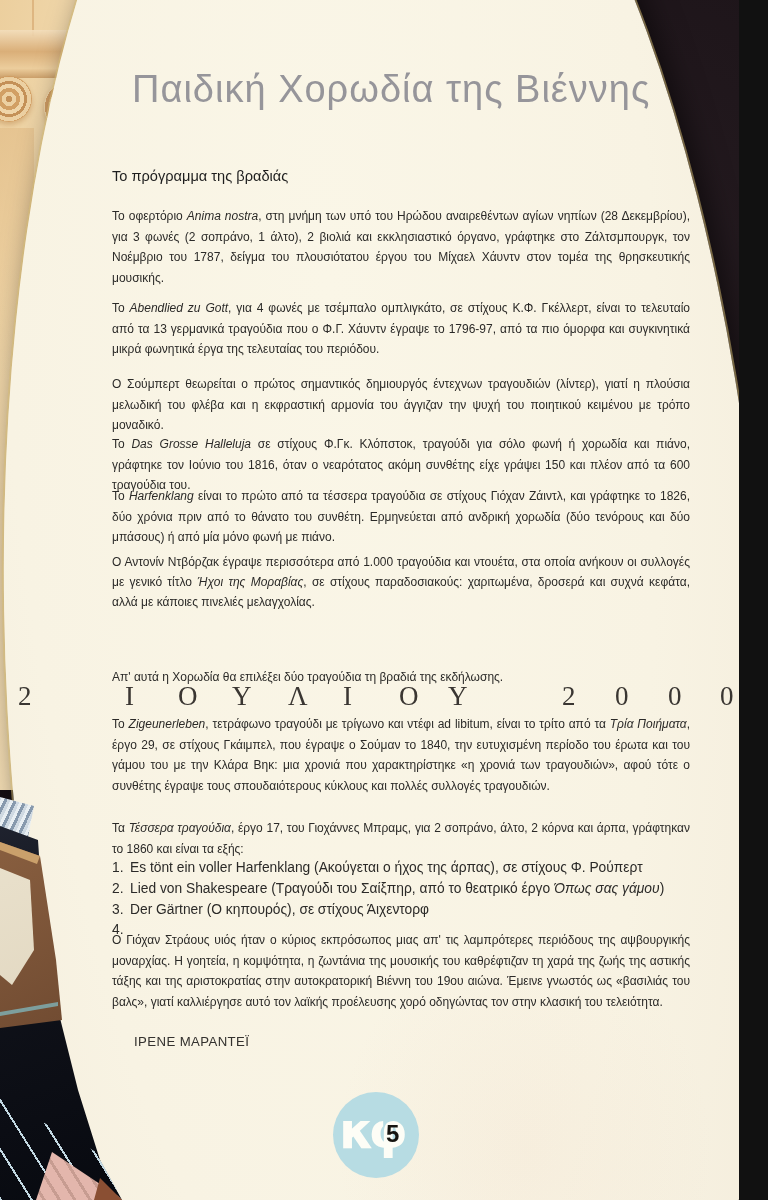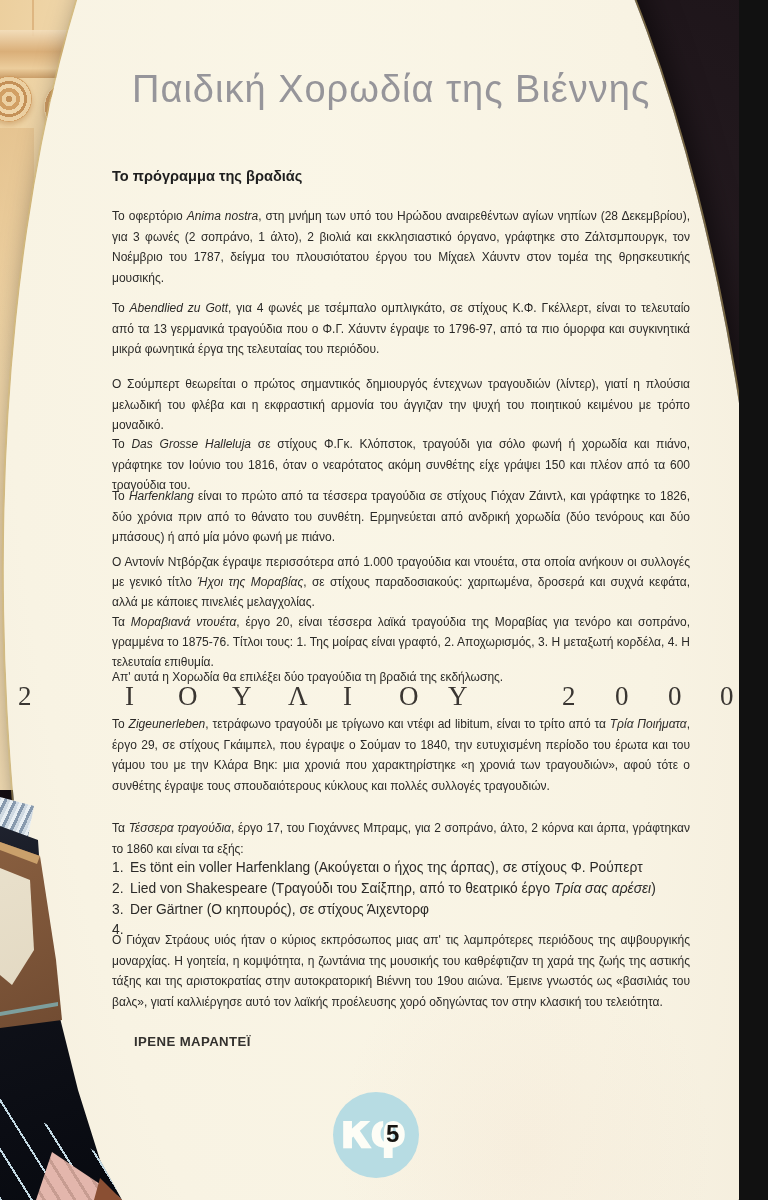--- a/index.html
+++ b/index.html
@@ -41,30 +41,30 @@
         background:linear-gradient(160deg,#ece4d0,#d9cdb4);}
   .pn-glint{clip-path:polygon(0 232px,58px 222px,58px 226px,0 236px);background:#7fb3b8;opacity:.8;}
   .pn-keylines{clip-path:polygon(0 318px,96px 372px,122px 420px,0 420px);
         background:repeating-linear-gradient(58deg, rgba(205,228,238,.95) 0 2px, rgba(0,0,0,0) 2px 26px);}
   .pn-keybed{clip-path:polygon(52px 372px,118px 416px,122px 420px,36px 420px);
         background:repeating-linear-gradient(58deg,#e3b6ac 0 10px,#c79c91 10px 13px);}
   .pn-corner{clip-path:polygon(100px 398px,122px 420px,94px 420px);background:#8a4f33;}
   
   #content{position:absolute;left:0;top:0;width:768px;height:1200px;z-index:4;color:#2b2a28;}
   #title{position:absolute;left:132px;top:68px;font-size:38px;letter-spacing:1px;color:#96959a;white-space:nowrap;}
-  #sec-head{position:absolute;left:112px;top:168px;font-size:14.6px;font-weight:bold;color:#1e1e1e;}
+  #sec-head{position:absolute;left:112px;top:168px;font-size:14.6px;font-weight:normal;color:#1e1e1e;}
   .p{position:absolute;left:112px;width:578px;font-size:12px;line-height:20.6px;text-align:justify;}
   .pp1{top:206px}.pp2{top:298px}.pp3{top:374px}.pp4{top:434px}.pp5{top:486px}
   .pp6{top:552px;line-height:20px}.pp7{top:612px;line-height:20px}.pp8{top:667px;line-height:20px}
   .pp9{top:714px}.pp10{top:818px}
   .pp11{top:930px}
   #prog-list{position:absolute;left:112px;top:860px;width:590px;font-size:13.8px;}
   .li{display:flex;height:20.8px;align-items:baseline;white-space:nowrap;}
   .li .num{width:18px;flex:0 0 18px;}
-  #credit{position:absolute;left:134px;top:1034px;font-size:13.2px;letter-spacing:.4px;color:#33312e;font-weight:bold;}
+  #credit{position:absolute;left:134px;top:1034px;font-size:13.2px;letter-spacing:.4px;color:#33312e;}
   
   .dc{position:absolute;top:683px;font-family:"Liberation Serif","DejaVu Serif",serif;
       font-size:27px;color:#3a3632;line-height:27px;}
   
   #logo{position:absolute;left:333px;top:1092px;width:86px;height:86px;border-radius:50%;
         background:#b7dce3;}
   #logo .glyphs{position:absolute;left:6px;top:10px;font-size:50px;font-weight:bold;color:#fdfdf6;
         letter-spacing:-6px;font-family:"DejaVu Sans",sans-serif;}
   #pagenum{position:absolute;left:386px;top:1120px;font-size:24px;font-weight:bold;color:#15130f;}
   i{font-style:italic;}
@@ -102,21 +102,20 @@
   <div id="content">
     <div id="title">Παιδική Χορωδία της Βιέννης</div>
     <div id="sec-head">Το πρόγραμμα της βραδιάς</div>
 
     <div class="p pp1">Το οφερτόριο <i>Anima nostra</i>, στη μνήμη των υπό του Ηρώδου αναιρεθέντων αγίων νηπίων (28 Δεκεμβρίου), για 3 φωνές (2 σοπράνο, 1 άλτο), 2 βιολιά και εκκλησιαστικό όργανο, γράφτηκε στο Ζάλτσμπουργκ, τον Νοέμβριο του 1787, δείγμα του πλουσιότατου έργου του Μίχαελ Χάυντν στον τομέα της θρησκευτικής μουσικής.</div>
     <div class="p pp2">Το <i>Abendlied zu Gott</i>, για 4 φωνές με τσέμπαλο ομπλιγκάτο, σε στίχους Κ.Φ. Γκέλλερτ, είναι το τελευταίο από τα 13 γερμανικά τραγούδια που ο Φ.Γ. Χάυντν έγραψε το 1796-97, από τα πιο όμορφα και συγκινητικά μικρά φωνητικά έργα της τελευταίας του περιόδου.</div>
     <div class="p pp3">Ο Σούμπερτ θεωρείται ο πρώτος σημαντικός δημιουργός έντεχνων τραγουδιών (λίντερ), γιατί η πλούσια μελωδική του φλέβα και η εκφραστική αρμονία του άγγιζαν την ψυχή του ποιητικού κειμένου με τρόπο μοναδικό.</div>
     <div class="p pp4">Το <i>Das Grosse Halleluja</i> σε στίχους Φ.Γκ. Κλόπστοκ, τραγούδι για σόλο φωνή ή χορωδία και πιάνο, γράφτηκε τον Ιούνιο του 1816, όταν ο νεαρότατος ακόμη συνθέτης είχε γράψει 150 και πλέον από τα 600 τραγούδια του.</div>
     <div class="p pp5">Το <i>Harfenklang</i> είναι το πρώτο από τα τέσσερα τραγούδια σε στίχους Γιόχαν Ζάιντλ, και γράφτηκε το 1826, δύο χρόνια πριν από το θάνατο του συνθέτη. Ερμηνεύεται από ανδρική χορωδία (δύο τενόρους και δύο μπάσους) ή από μία μόνο φωνή με πιάνο.</div>
     <div class="p pp6">Ο Αντονίν Ντβόρζακ έγραψε περισσότερα από 1.000 τραγούδια και ντουέτα, στα οποία ανήκουν οι συλλογές με γενικό τίτλο <i>Ήχοι της Μοραβίας</i>, σε στίχους παραδοσιακούς: χαριτωμένα, δροσερά και συχνά κεφάτα, αλλά με κάποιες πινελιές μελαγχολίας.</div>
-    <div class="p pp7">Τα <i>Μοραβιανά ντουέτα</i>, έργο 20, είναι τέσσερα λαϊκά τραγούδια της Μοραβίας για τενόρο και σοπράνο, γραμμένα το 1875-76. Τίτλοι τους: 1. Της μοίρας είναι γραφτό, 2. Αποχωρισμός, 3. Η μεταξωτή κορδέλα, 4. Η τελευταία επιθυμία.</div>
     <div class="p pp8">Απ' αυτά η Χορωδία θα επιλέξει δύο τραγούδια τη βραδιά της εκδήλωσης.</div>
 
     <div>
       <span class="dc" style="left:18px">2</span>
       <span class="dc" style="left:125px">Ι</span>
       <span class="dc" style="left:178px">Ο</span>
       <span class="dc" style="left:232px">Υ</span>
       <span class="dc" style="left:288px">Λ</span>
       <span class="dc" style="left:343px">Ι</span>
       <span class="dc" style="left:399px">Ο</span>
@@ -130,21 +129,21 @@
     <div class="p pp9">Το <i>Zigeunerleben</i>, τετράφωνο τραγούδι με τρίγωνο και ντέφι ad libitum, είναι το τρίτο από τα <i>Τρία Ποιήματα</i>, έργο 29, σε στίχους Γκάιμπελ, που έγραψε ο Σούμαν το 1840, την ευτυχισμένη περίοδο του έρωτα και του γάμου του με την Κλάρα Βηκ: μια χρονιά που χαρακτηρίστηκε «η χρονιά των τραγουδιών», αφού τότε ο συνθέτης έγραψε τους σπουδαιότερους κύκλους και πολλές συλλογές τραγουδιών.</div>
     <div class="p pp10">Τα <i>Τέσσερα τραγούδια</i>, έργο 17, του Γιοχάννες Μπραμς, για 2 σοπράνο, άλτο, 2 κόρνα και άρπα, γράφτηκαν το 1860 και είναι τα εξής:</div>
 
     <div id="prog-list">
       <div class="li">
         <span class="num">1.</span>
         <span>Es tönt ein voller Harfenklang (Ακούγεται ο ήχος της άρπας), σε στίχους Φ. Ρούπερτ</span>
       </div>
       <div class="li">
         <span class="num">2.</span>
-        <span>Lied von Shakespeare (Τραγούδι του Σαίξπηρ, από το θεατρικό έργο <i>Τρία σας αρέσει</i>)</span>
+        <span>Lied von Shakespeare (Τραγούδι του Σαίξπηρ, από το θεατρικό έργο <i>Όπως σας γάμου</i>)</span>
       </div>
       <div class="li">
         <span class="num">3.</span>
         <span>Der Gärtner (Ο κηπουρός), σε στίχους Άιχεντορφ</span>
       </div>
       <div class="li">
         <span class="num">4.</span>
       </div>
     </div>
 

